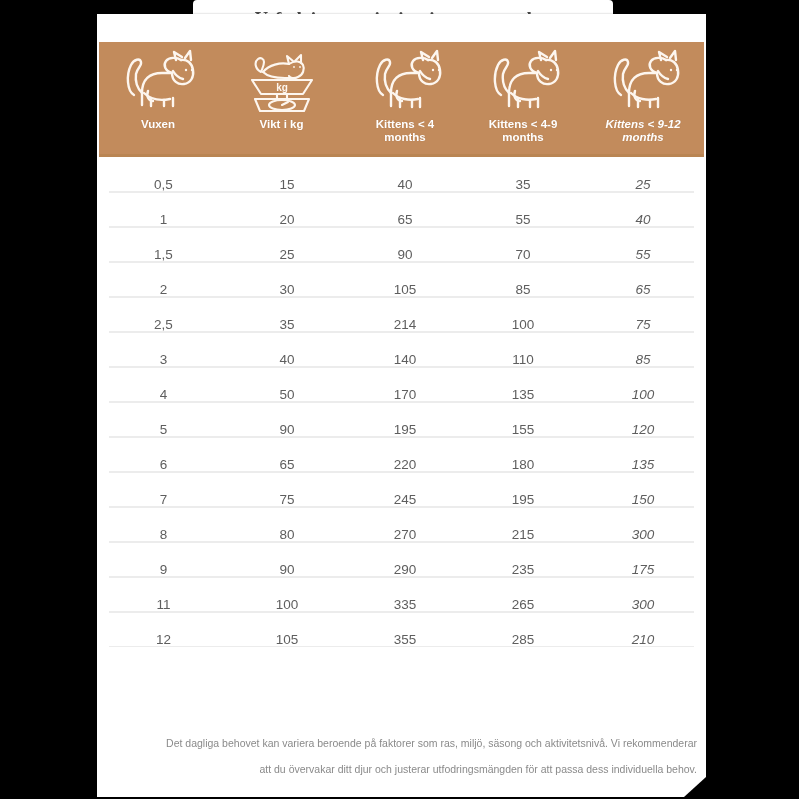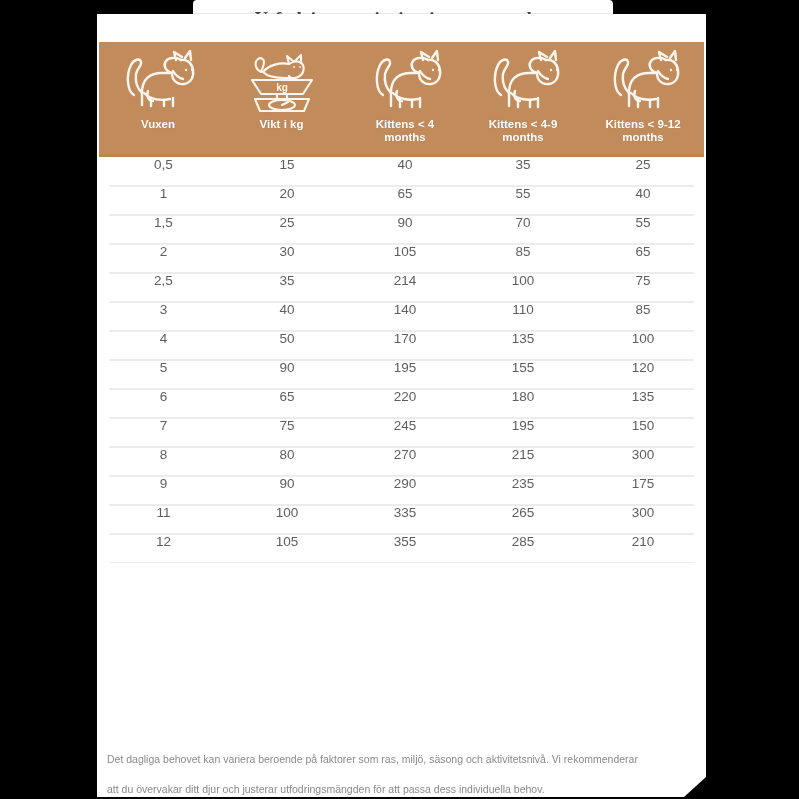--- a/index.html
+++ b/index.html
@@ -137,23 +137,23 @@
   
   .table-area {
     position: absolute;
     left: 99px;
     top: 157px;
     width: 605px;
     height: 565px;
   }
   .row {
     position: relative;
-    height: 29px;
+    height: 35px;
     display: flex;
-    align-items: flex-start;
+    align-items: flex-end;
   }
   .row + .row::before {
     content: "";
     position: absolute;
     left: 10px;
     right: 10px;
     top: 0;
     height: 1px;
     background: #ececec;
   }
@@ -172,35 +172,36 @@
     font-size: 13.5px;
     color: #5e5e5e;
     font-family: "Liberation Sans", sans-serif;
   }
 
   
   .c0 { width: 129px; }
   .c1 { width: 118px; }
   .c2 { width: 118px; }
   .c3 { width: 118px; }
-  .c4 { width: 122px; }
+  .c4 { width: 122px; font-style: italic; }
 
   
   .footnote {
     position: absolute;
     left: 107px;
     top: 736px;
     width: 590px;
   }
   .footnote p {
-    margin: 16px 0 12px 0;
+    margin: 0 0 12px 0;
     font-size: 10.5px;
     line-height: 14px;
     color: #8a8a8a;
     font-family: "Liberation Sans", sans-serif;
+    text-align: right;
   }
 
   svg { display: block; }
 </style>
 </head>
 <body>
 
 <div id="stage">
 
   <div class="title-tab left-fade"></div>

